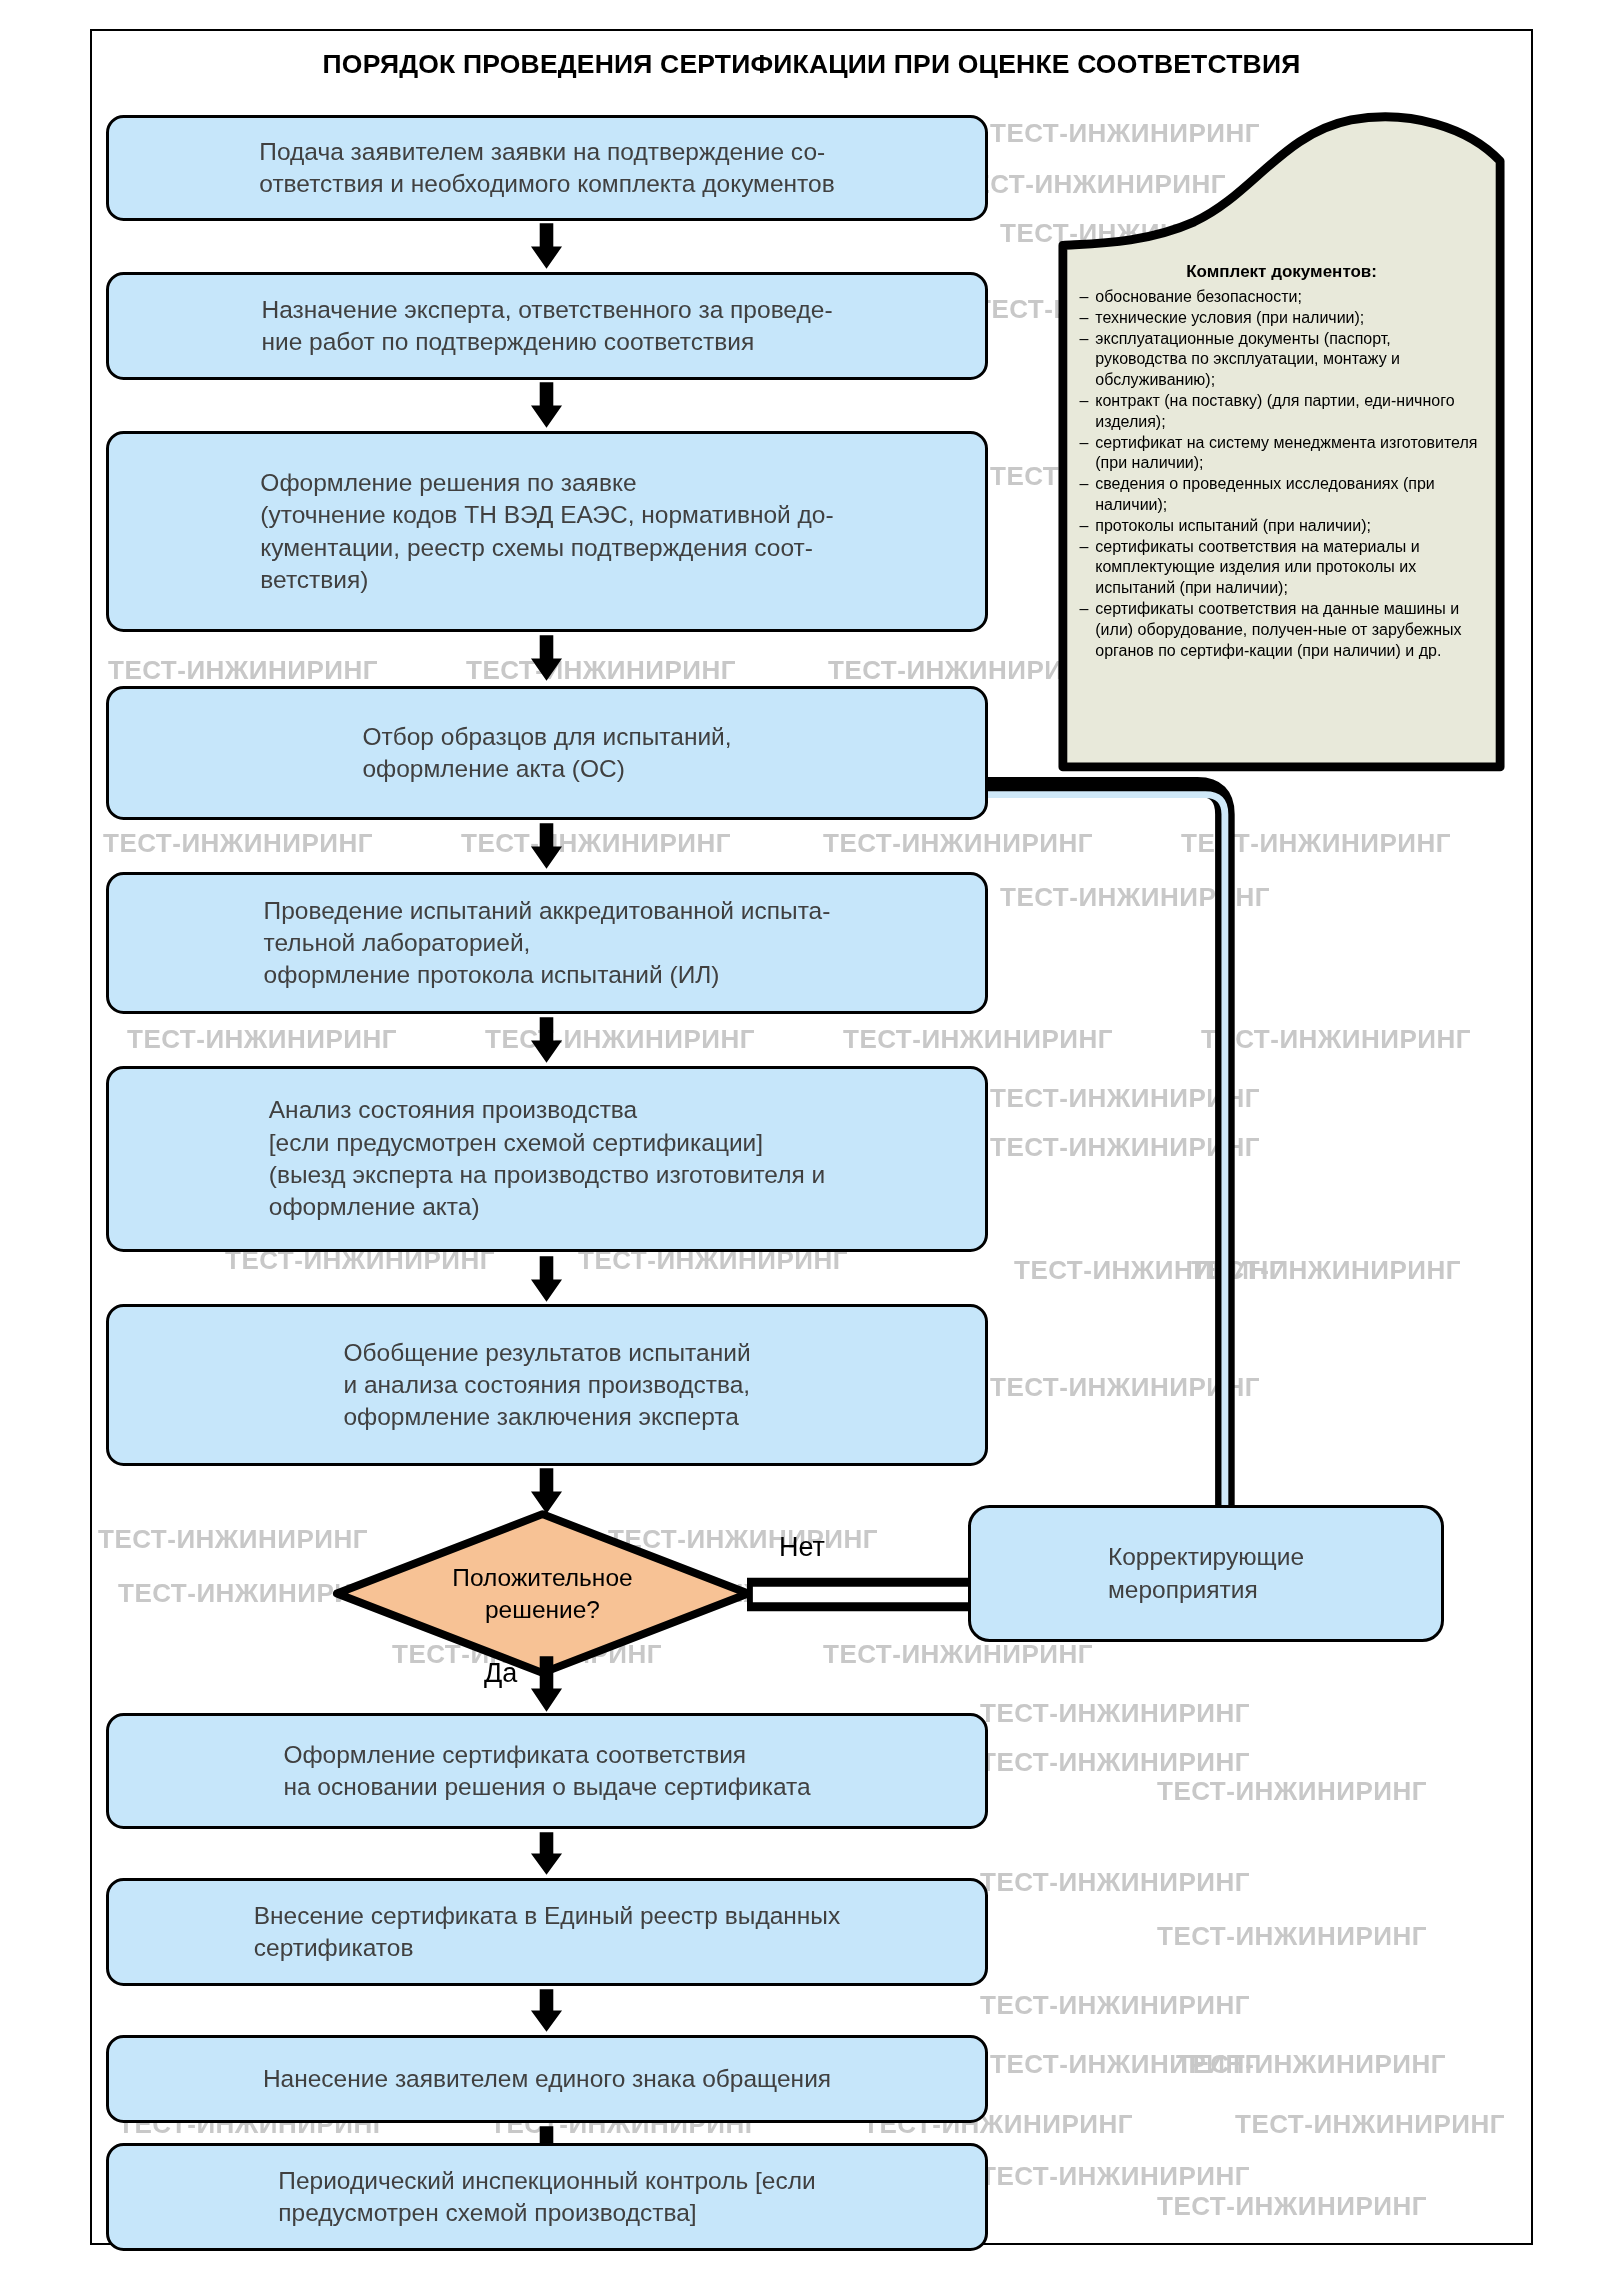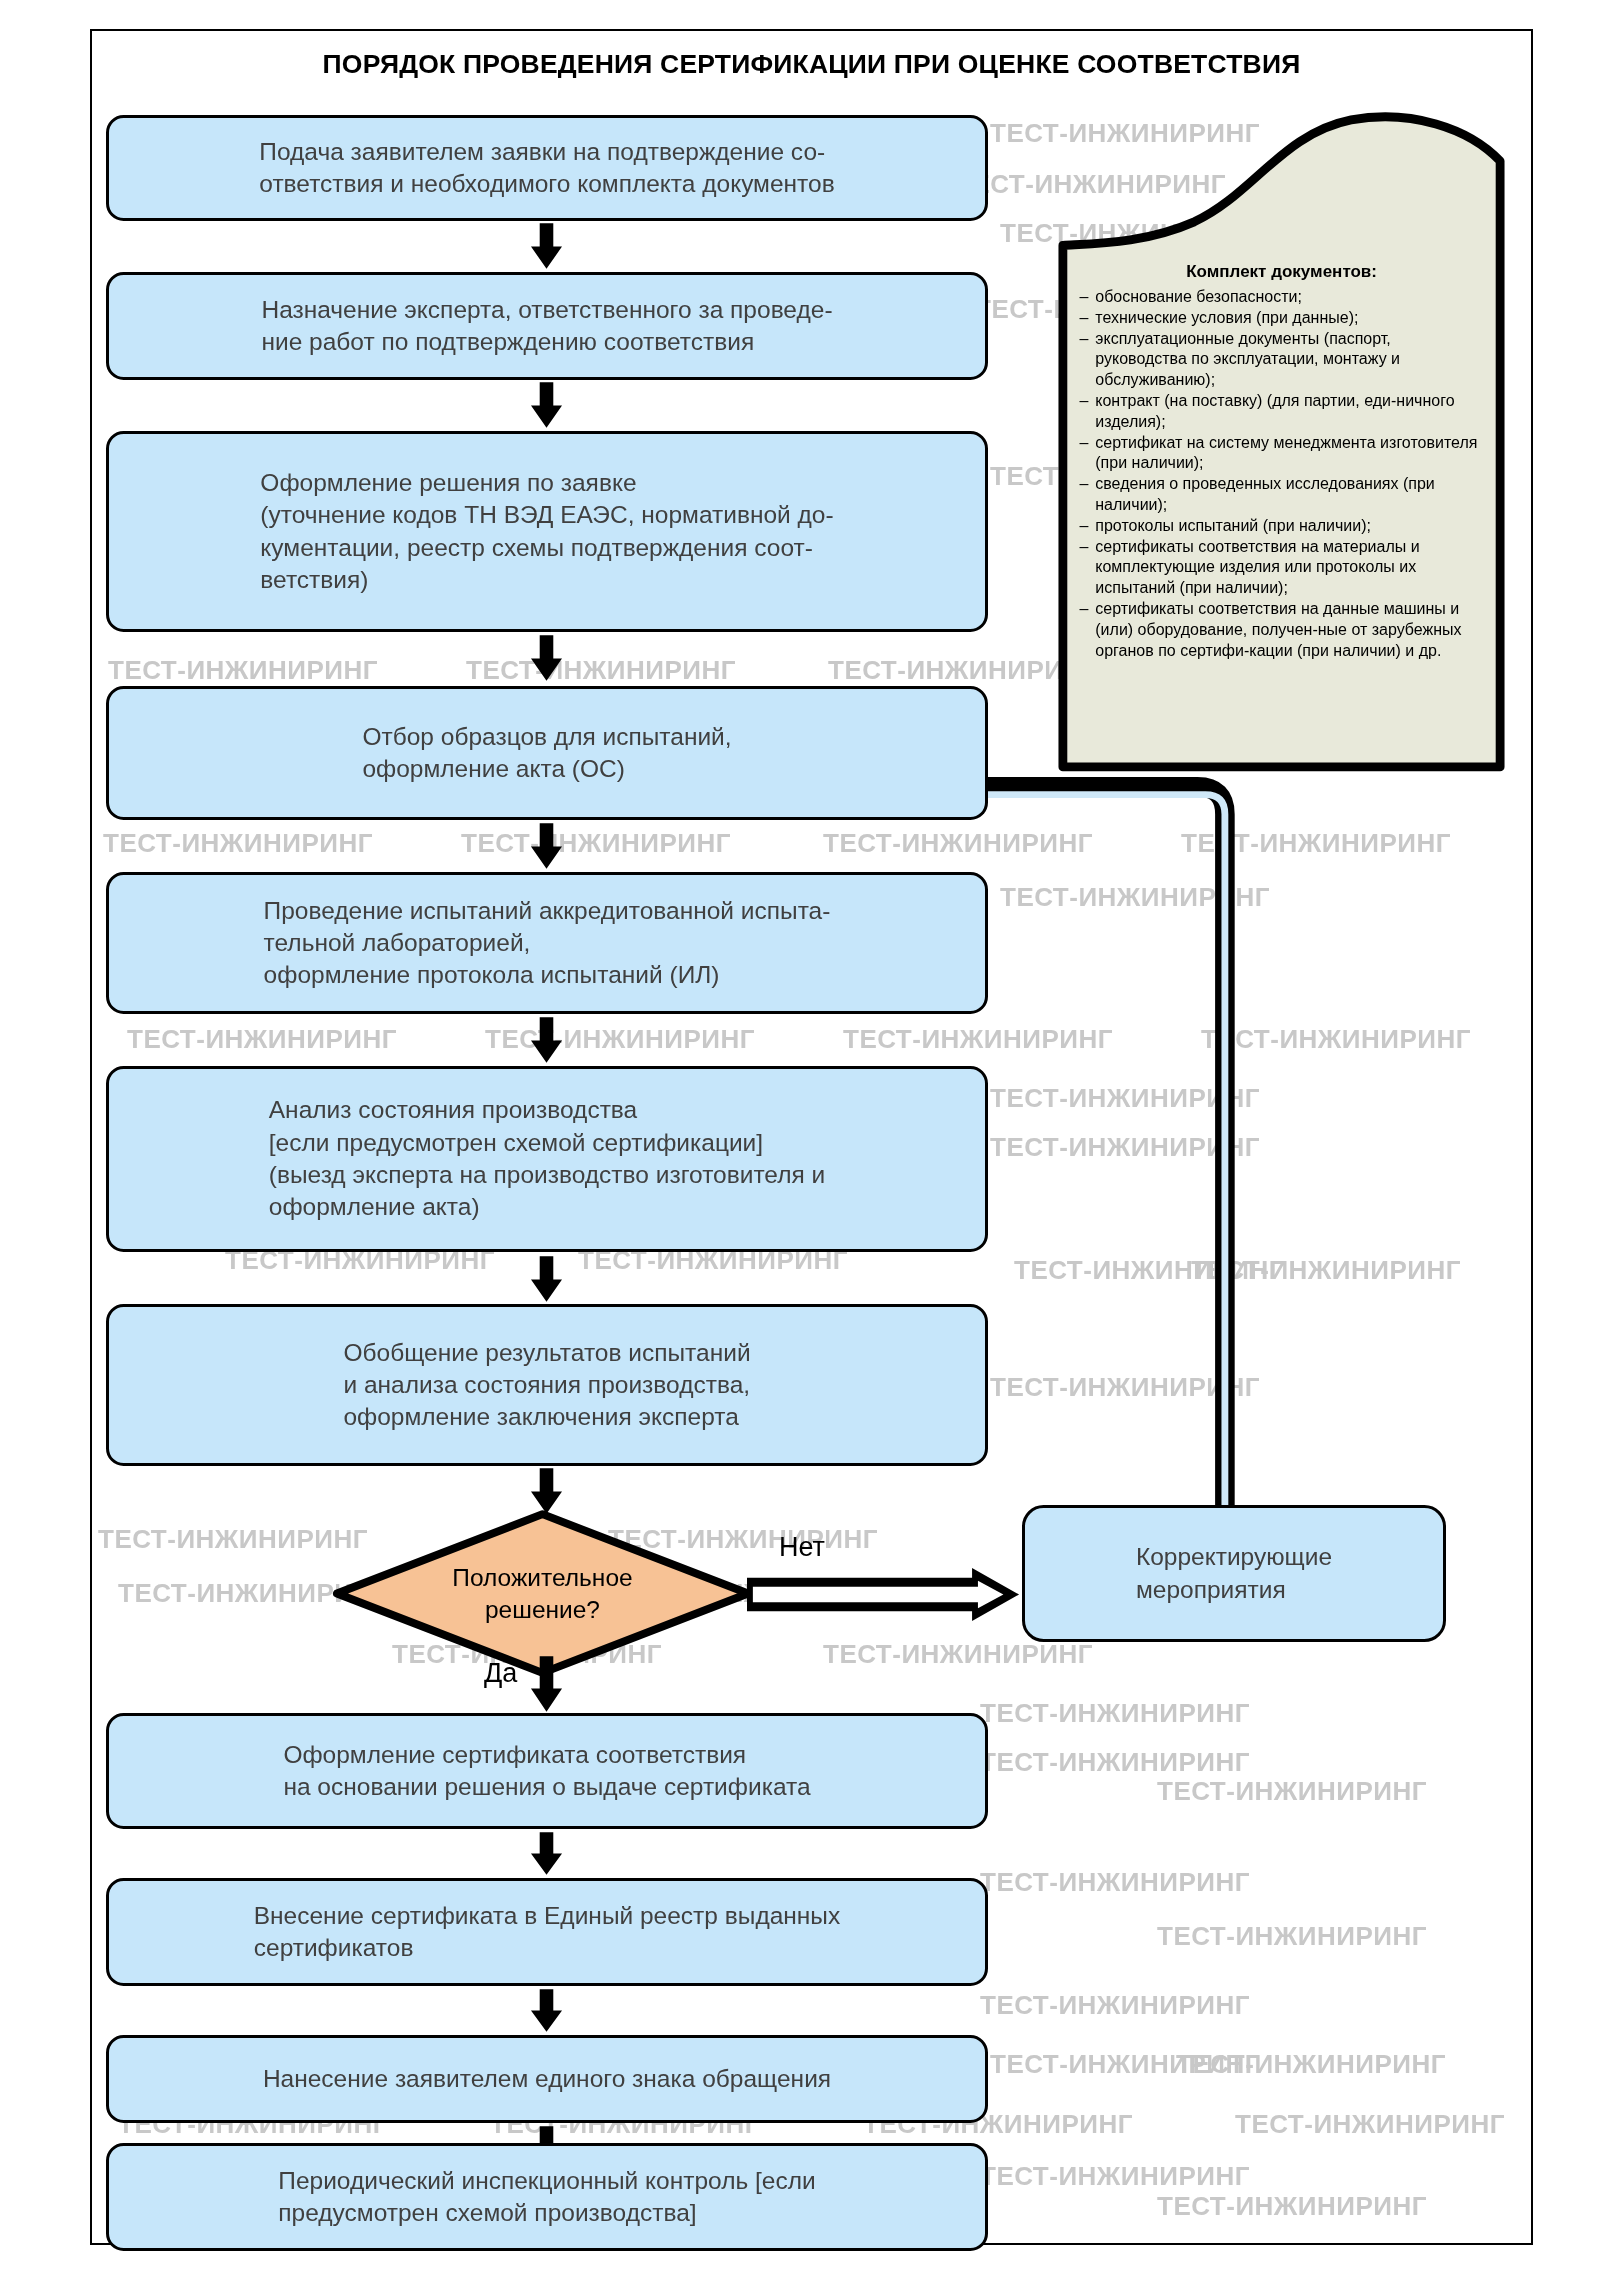--- a/index.html
+++ b/index.html
@@ -212,21 +212,21 @@
       <path d="M6,142
                C 40,140 90,140 140,118
                C 200,90 230,28 300,14
                C 360,3 420,22 452,56
                L 452,674 L 6,674 Z" fill="#e8e9da" stroke="#000" stroke-width="9" stroke-linejoin="round"></path>
     </svg>
     <div class="co-body">
       <div class="co-title">Комплект документов:</div>
       <ul>
         <li>обоснование безопасности;</li>
-        <li>технические условия (при данные);</li>
+        <li>технические условия (при наличии);</li>
         <li>эксплуатационные документы (паспорт, руководства по эксплуатации, монтажу и обслуживанию);</li>
         <li>контракт (на поставку) (для партии, еди-ничного изделия);</li>
         <li>сертификат на систему менеджмента изготовителя (при наличии);</li>
         <li>сведения о проведенных исследованиях (при наличии);</li>
         <li>протоколы испытаний (при наличии);</li>
         <li>сертификаты соответствия на материалы и комплектующие изделия или протоколы их испытаний (при наличии);</li>
         <li>сертификаты соответствия на данные машины и (или) оборудование, получен-ные от зарубежных органов по сертифи-кации (при наличии) и др.</li>
       </ul>
     </div>
   </div>
@@ -317,21 +317,21 @@
     <div class="dectext">Положительное
 решение?</div>
   </div>
 
   <svg id="no-arrow" width="274" height="53" viewBox="0 0 280 54">
     <path d="M0,10 L230,10 L230,0 L278,27 L230,54 L230,44 L0,44 Z" fill="#000"></path>
     <path d="M6,19 L236,19 L236,13 L262,27 L236,41 L236,35 L6,35 Z" fill="#ffffff"></path>
   </svg>
   <div class="edge-label" style="left:779px; top:1532px;">Нет</div>
 
-  <div class="node side" style="left:1022px; top:1505px; width:424px; height:137px;">Корректирующие
+  <div class="node side" style="left:968px; top:1505px; width:476px; height:137px;">Корректирующие
 мероприятия</div>
 
   <div class="arrow-down" style="left:530px; top:1656px; height:57px;">
     <svg width="33" height="57" viewBox="0 0 34 58">
         <path d="M10,0 L24,0 L24,33 L33,33 L17,57 L1,33 L10,33 Z" fill="#000"></path>
       </svg>
   </div>
   <div class="edge-label" style="left:484px; top:1658px;">Да</div>
 
   <div class="node" style="left:106px; top:1713px; width:882px; height:116px;">Оформление сертификата соответствия

